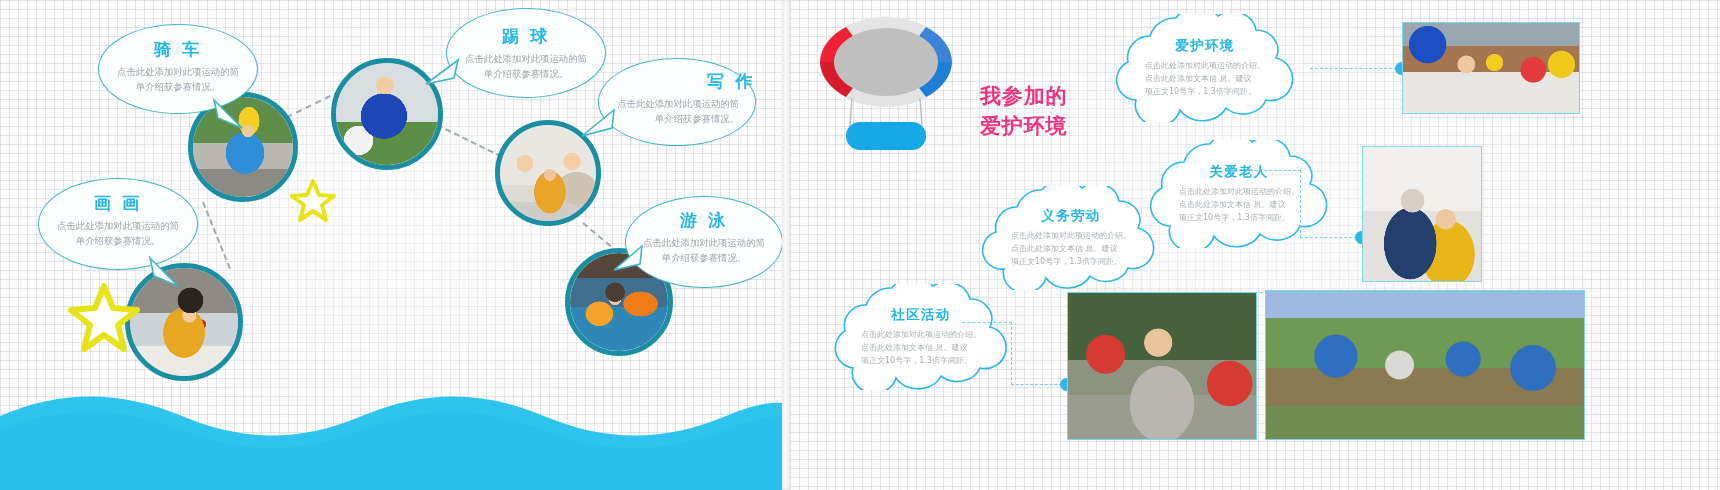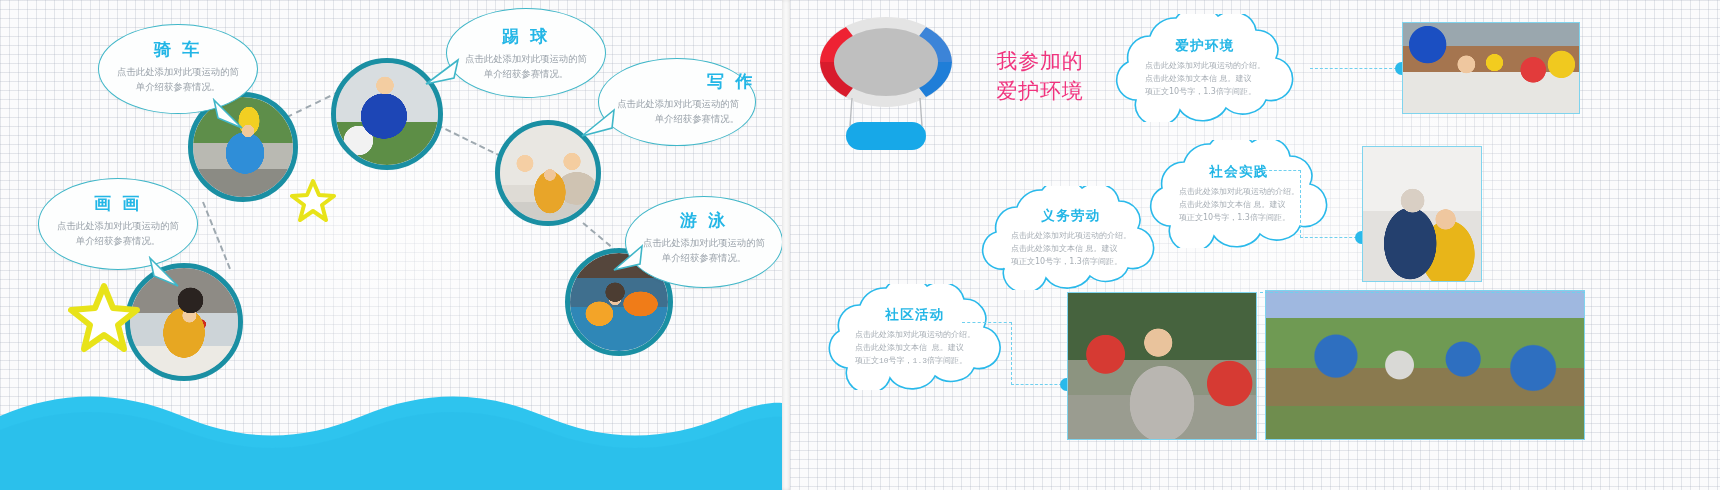--- a/index.html
+++ b/index.html
@@ -102,22 +102,22 @@
   .main-sub{
     position:absolute;color:#b7bcc3;font-size:10.6px;line-height:1.75;
     width:230px;
   }
 
   .dash{position:absolute;border-top:2px dashed #8f9ba3;opacity:.85;}
 
   
   .balloon{position:absolute;}
   .r-title{
-    position:absolute;color:#f0337e;font-weight:normal;font-size:21px;
-    line-height:1.45;letter-spacing:.04em;text-align:center;width:120px;
+    position:absolute;color:#f0337e;font-weight:bold;font-size:21px;
+    line-height:1.45;letter-spacing:.04em;width:120px;margin-top:35px;
   }
   .cloud{position:absolute;}
   .cloud .c-txt{position:absolute;left:0;top:0;width:100%;height:100%;
     display:flex;flex-direction:column;align-items:center;justify-content:center;}
   .cloud .c-title{color:#23b6e6;font-weight:bold;font-size:13.5px;letter-spacing:.1em;}
   .cloud .c-body{color:#a6adb4;font-size:8px;line-height:1.62;margin-top:5px;text-align:left;}
   .conn{position:absolute;border-top:1.4px dashed #6fd0ef;}
   .connv{position:absolute;border-left:1.4px dashed #6fd0ef;}
   .dot{position:absolute;width:13px;height:13px;border-radius:50%;background:#2ab9ea;}
   .rphoto{position:absolute;border:1.5px solid #7fd4ee;box-sizing:border-box;overflow:hidden;background:#c9cfd4;}
@@ -285,21 +285,21 @@
     <div class="dot" style="left:605px;top:62px;"></div>
     <div class="rphoto rp1" style="left:612px;top:22px;width:178px;height:92px;">
       <div class="inner"></div>
     </div>
 
     <div class="cloud" style="left:340px;top:140px;width:218px;height:108px;">
       <svg width="218" height="108" viewBox="0 0 218 108">
         <path d="M40,86 a20,20 0 0 1 -8,-38 a22,22 0 0 1 22,-26 a26,26 0 0 1 26,-18 a26,24 0 0 1 42,-2 a24,22 0 0 1 38,14 a22,20 0 0 1 20,28 a20,20 0 0 1 -10,42 a24,20 0 0 1 -40,8 a26,22 0 0 1 -46,2 a22,20 0 0 1 -44,-10 z" fill="#ffffff" stroke="#2ab9ea" stroke-width="1.6"></path>
       </svg>
       <div class="c-txt">
-        <div class="c-title">社会实践</div>
+        <div class="c-title">关爱老人</div>
         <div class="c-body">
           <div>点击此处添加对此项运动的介绍。</div>
           <div>点击此处添加文本信 息。建议</div>
           <div>项正文10号字，1.3倍字间距。</div>
         </div>
       </div>
     </div>
     <div class="conn" style="left:455px;top:170px;width:56px;"></div>
     <div class="connv" style="left:510px;top:170px;height:68px;"></div>
     <div class="conn" style="left:510px;top:237px;width:62px;"></div>
@@ -315,21 +315,21 @@
       <div class="c-txt">
         <div class="c-title">义务劳动</div>
         <div class="c-body">
           <div>点击此处添加对此项运动的介绍。</div>
           <div>点击此处添加文本信 息。建议</div>
           <div>项正文10号字，1.3倍字间距。</div>
         </div>
       </div>
     </div>
 
-    <div class="cloud" style="left:18px;top:284px;width:214px;height:106px;font-family:Liberation Mono, monospace;">
+    <div class="cloud" style="left:24px;top:284px;width:214px;height:106px;">
       <svg width="214" height="106" viewBox="0 0 214 106">
         <path d="M39,84 a20,20 0 0 1 -8,-37 a21,21 0 0 1 21,-26 a26,26 0 0 1 26,-17 a25,23 0 0 1 41,-2 a24,22 0 0 1 37,13 a21,20 0 0 1 20,28 a20,20 0 0 1 -10,41 a24,20 0 0 1 -39,8 a25,21 0 0 1 -45,2 a22,20 0 0 1 -43,-10 z" fill="#ffffff" stroke="#2ab9ea" stroke-width="1.6"></path>
       </svg>
       <div class="c-txt">
         <div class="c-title">社区活动</div>
         <div class="c-body">
           <div>点击此处添加对此项运动的介绍。</div>
           <div>点击此处添加文本信 息。建议</div>
           <div>项正文10号字，1.3倍字间距。</div>
         </div>

